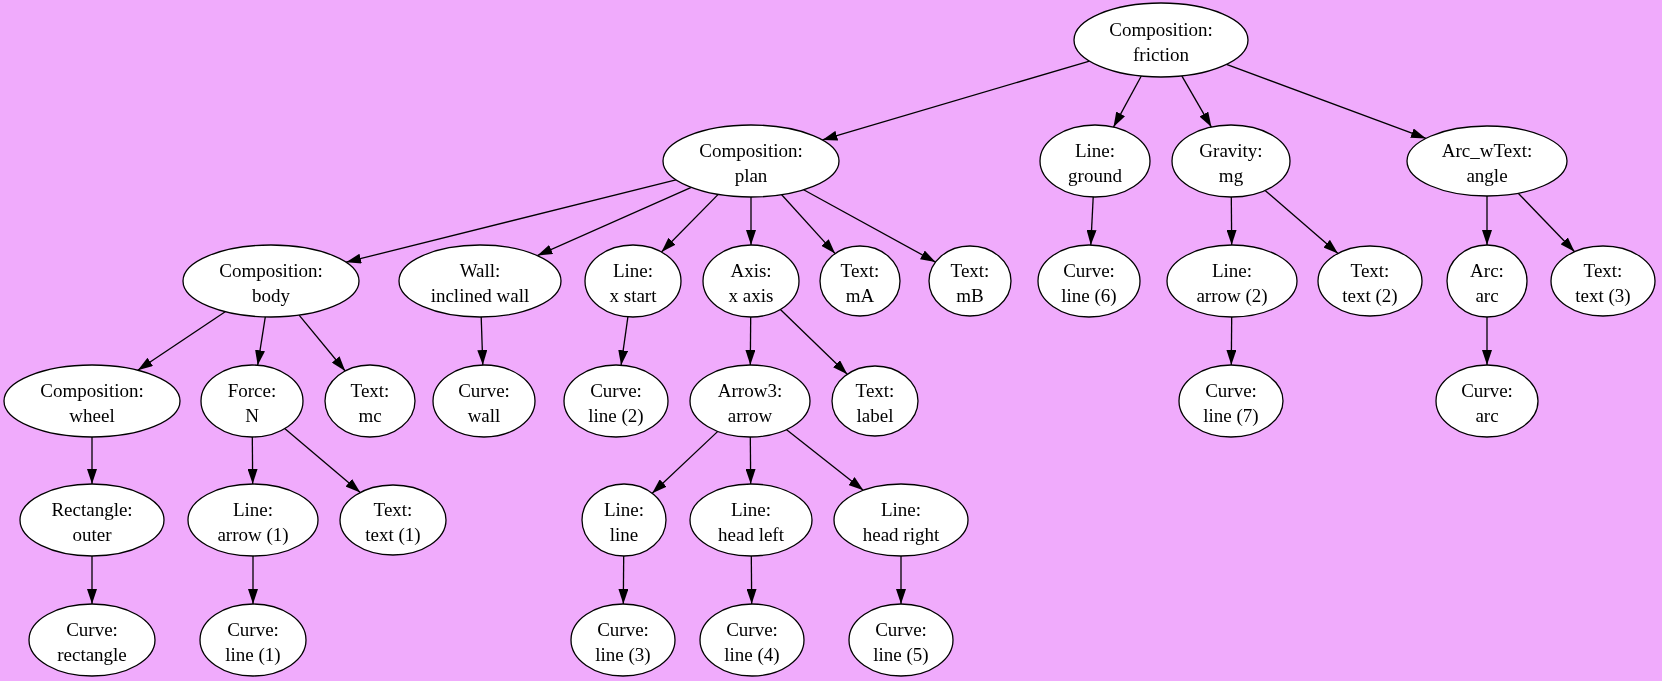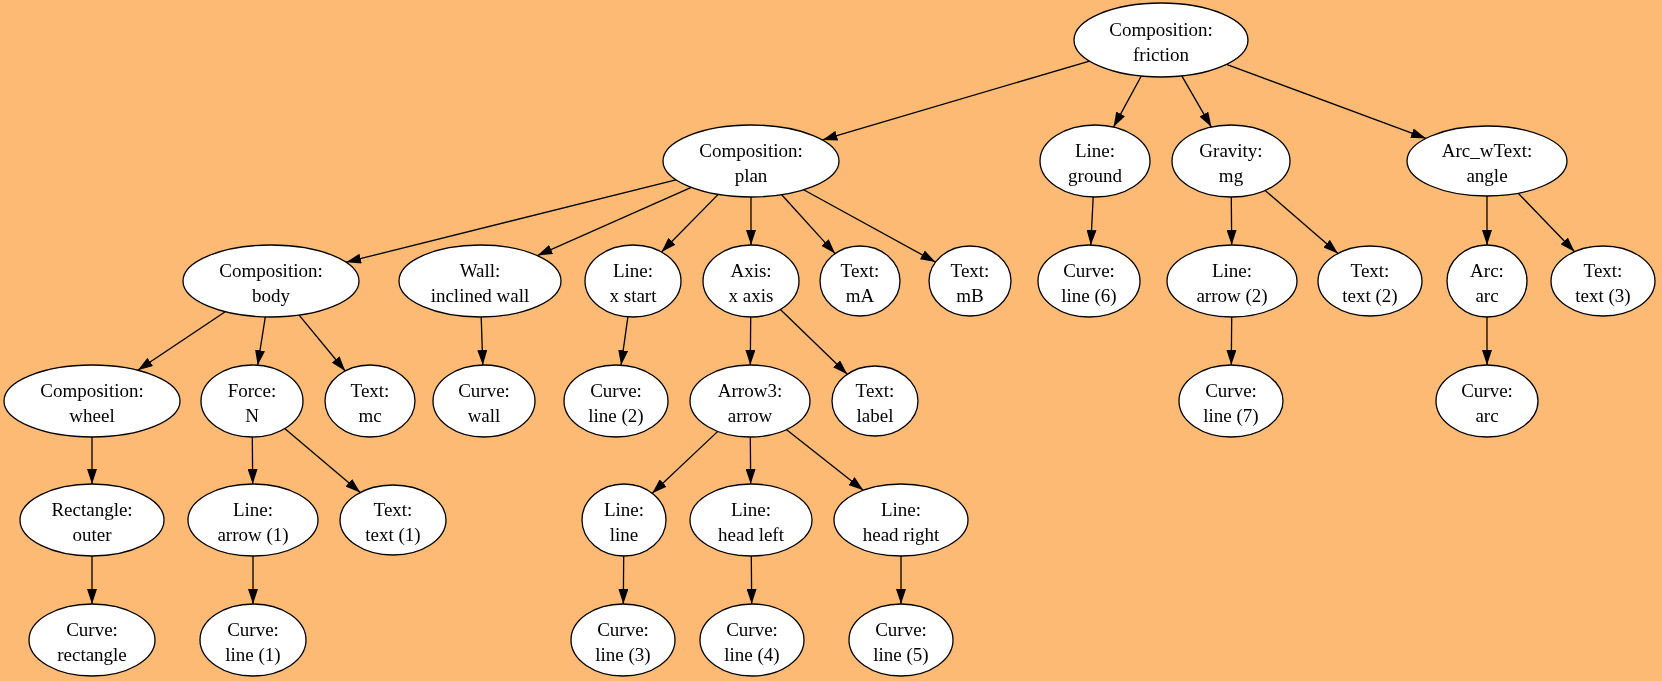--- a/index.html
+++ b/index.html
@@ -4,21 +4,21 @@
 <style>
   html, body {
     margin: 0;
     padding: 0;
     background: #ffffff;
   }
   .canvas-wrap {
     position: relative;
     width: 1662px;
     height: 681px;
-    background: #fdba74;
+    background: #f0abfc;
     overflow: hidden;
   }
   svg {
     display: block;
     font-family: "Liberation Serif", "DejaVu Serif", serif;
   }
   .node-ellipse {
     fill: #ffffff;
     stroke: #000000;
     stroke-width: 1.3px;

